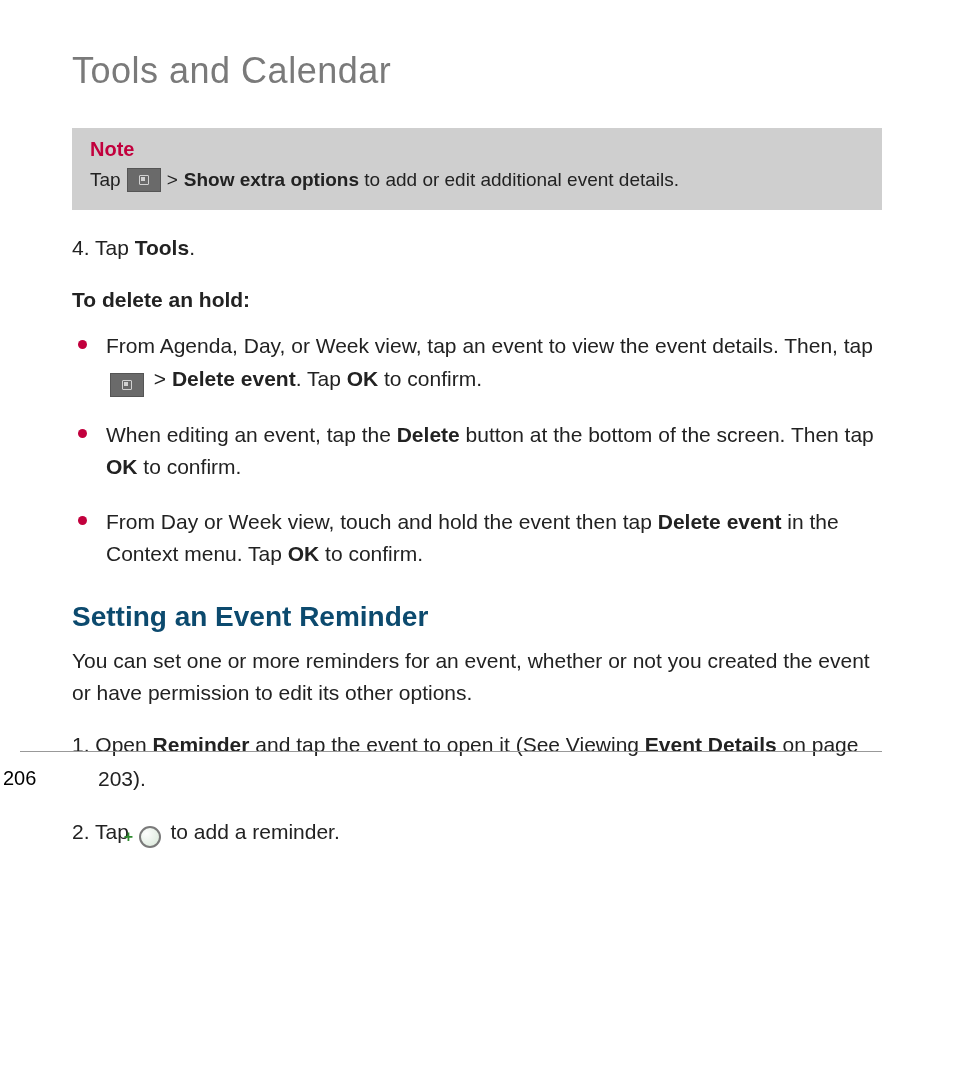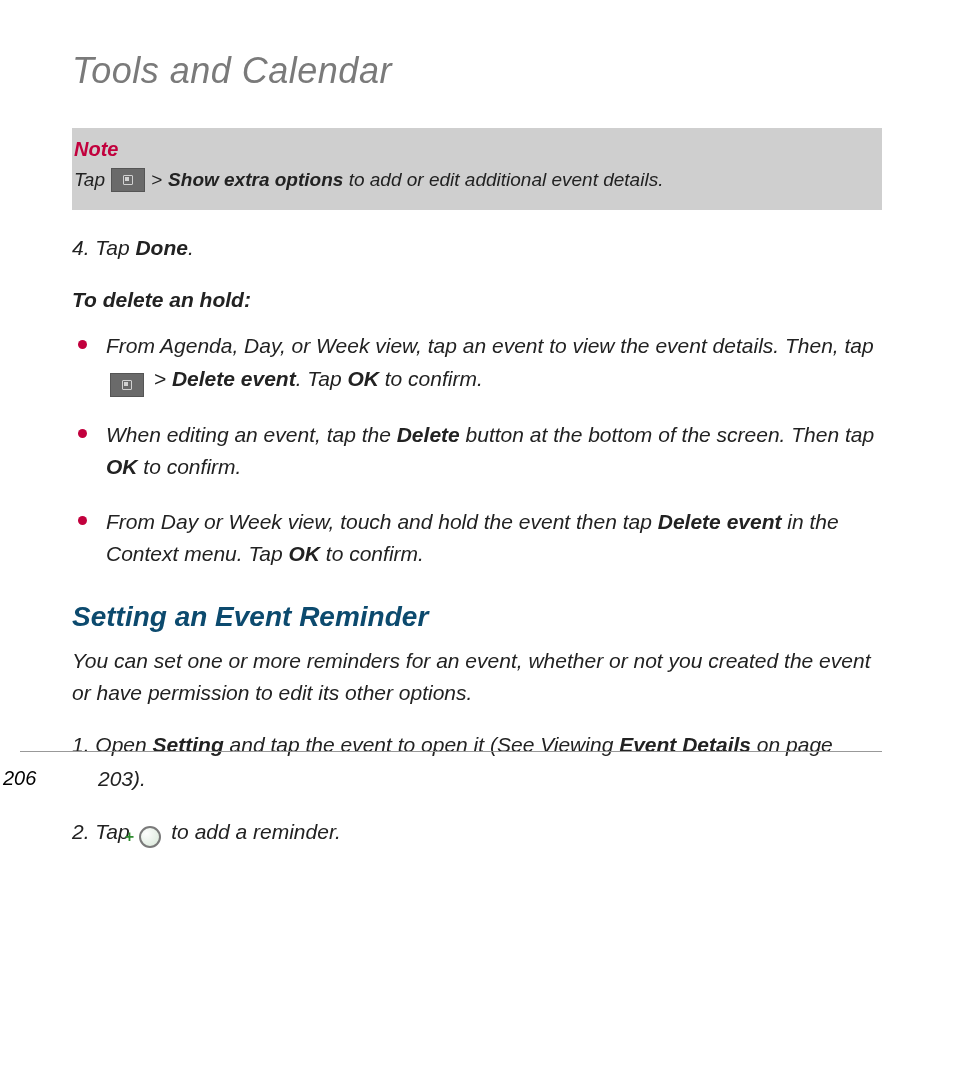--- a/index.html
+++ b/index.html
@@ -1,19 +1,19 @@
 <!DOCTYPE html>
 <html><head>
 <meta charset="utf-8">
 <style>
   * { box-sizing: border-box; margin: 0; padding: 0; }
   html, body { width: 954px; height: 1074px; background: #fff; font-family: "Segoe UI", "Helvetica Neue", Arial, sans-serif; color: #222; }
-  .page { position: relative; width: 954px; height: 838px; padding: 50px 72px 0 72px; font-style: italic; }
+  .page { position: relative; width: 954px; height: 838px; padding: 50px 72px 0 72px; }
   .page-title { font-size: 36px; font-weight: 400; color: #7a7a7a; letter-spacing: 0.5px; margin-bottom: 36px; }
-  .note-box { background: #cfcfcf; padding: 10px 14px 16px 2px; margin-bottom: 22px; }
+  .note-box { background: #cfcfcf; padding: 10px 14px 16px 18px; margin-bottom: 22px; }
   .note-label { color: #c2003d; font-weight: 700; font-size: 20px; margin-bottom: 6px; }
   .note-line { font-size: 19px; color: #222; display: flex; align-items: center; flex-wrap: wrap; gap: 6px; line-height: 1.4; }
   .menu-icon { display: inline-flex; align-items: center; justify-content: center; width: 34px; height: 24px; background: #6a6a6a; border: 1px solid #555; vertical-align: middle; }
   .menu-icon-inner { width: 10px; height: 10px; border: 1px solid #d2d2d2; border-radius: 1px; position: relative; }
   .menu-icon-inner::after { content: ""; position: absolute; left: 1px; top: 1px; width: 4px; height: 4px; background: #d2d2d2; }
   .bold { font-weight: 700; }
   .body-text { font-size: 21px; line-height: 1.55; color: #222; }
   .step { margin: 6px 0 20px 0; }
   .subhead { font-weight: 700; font-size: 21px; margin: 24px 0 18px 0; }
   ul.bullets { list-style: none; margin-left: 0; }
@@ -45,21 +45,21 @@
           <span class="menu-icon-inner"></span>
         </span>
       <span>&gt;</span>
       <span class="inline-flow">
         <span class="bold">Show extra options</span><span> to add or edit additional event details.</span>
       </span>
     </div>
   </div>
 
   <p class="body-text step">
-    <span>4. Tap </span><span class="bold">Done</span><span>.</span>
+    <span>4. Tap </span><span class="bold">Tools</span><span>.</span>
   </p>
 
   <p class="subhead">To delete an hold:</p>
 
   <ul class="bullets">
     <li>
       <span>From Agenda, Day, or Week view, tap an event to view the event details. Then, tap </span><span class="menu-icon menu-icon-inline">
           <span class="menu-icon-inner"></span>
         </span><span> &gt; </span><span class="bold">Delete event</span><span>. Tap </span><span class="bold">OK</span><span> to confirm.</span>
     </li>
@@ -70,21 +70,21 @@
       <span>From Day or Week view, touch and hold the event then tap </span><span class="bold">Delete event</span><span> in the Context menu. Tap </span><span class="bold">OK</span><span> to confirm.</span>
     </li>
   </ul>
 
   <h2 class="section">Setting an Event Reminder</h2>
   <p class="para">You can set one or more reminders for an event, whether or not you created the event or have permission to edit its other options.</p>
 
 
   <ol class="steps">
     <li>
-      <span>1. </span><span>Open </span><span class="bold">Setting</span><span> and tap the event to open it (See Viewing </span><span class="bold">Event Details</span><span> on page 203).</span>
+      <span>1. </span><span>Open </span><span class="bold">Reminder</span><span> and tap the event to open it (See Viewing </span><span class="bold">Event Details</span><span> on page 203).</span>
     </li>
     <li>
       <span>2. </span><span>Tap </span><span class="plus-icon">
           <span>+</span>
         </span><span> to add a reminder.</span>
     </li>
   </ol>
 
   <div class="footer-rule"></div>
   <div class="page-number">206</div>

